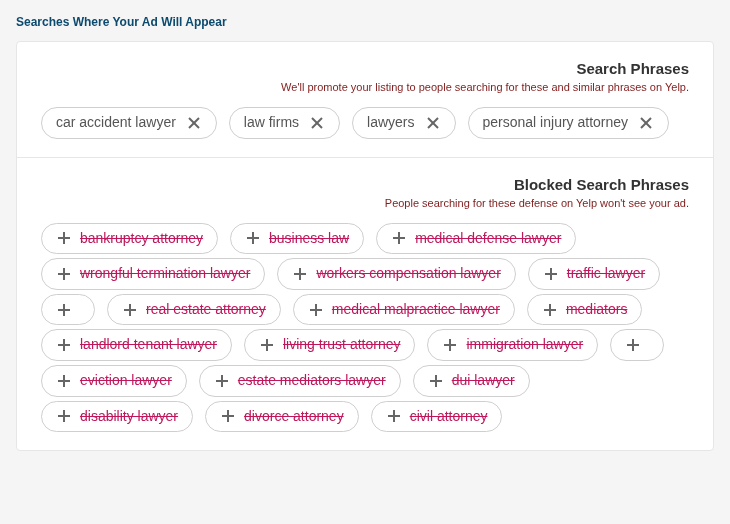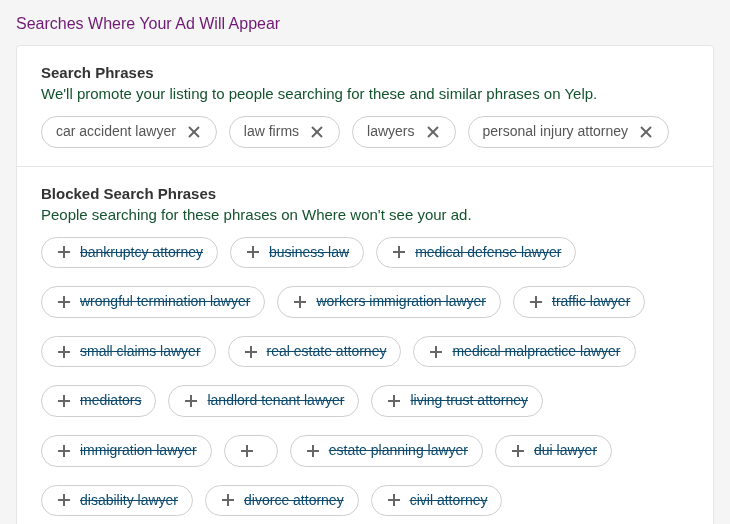--- a/index.html
+++ b/index.html
@@ -11,71 +11,72 @@
       font-family: -apple-system, BlinkMacSystemFont, "Segoe UI", Helvetica, Arial, sans-serif;
       background: #f5f5f5;
       width: 730px;
       height: 524px;
       overflow: hidden;
     }
     .outer {
       padding: 0;
     }
     .page-title {
-      font-size: 16px;
-      font-weight: 400;
-      color: #701a75;
+      font-size: 12px;
+      font-weight: 700;
+      color: #0c4a6e;
       padding: 15px 16px 12px 16px;
     }
     .card {
       background: #fff;
       border: 1px solid #e6e6e6;
       border-radius: 4px;
       margin: 0 16px 16px 16px;
       padding: 0;
     }
     .section {
       padding: 18px 24px 18px 24px;
+      text-align: right;
     }
     .section.divider {
       border-top: 1px solid #e6e6e6;
     }
     .section-title {
       font-size: 15px;
       font-weight: 700;
       color: #333;
       margin-bottom: 4px;
     }
     .section-desc {
-      font-size: 15px;
-      color: #14532d;
+      font-size: 11px;
+      color: #7f1d1d;
       margin-bottom: 14px;
     }
     .chips {
       display: flex;
       flex-wrap: wrap;
-      gap: 18px 12px;
+      gap: 4px 12px;
     }
     .chip {
       display: inline-flex;
       align-items: center;
       border: 1px solid #cfcfcf;
       border-radius: 999px;
       padding: 5px 14px;
       font-size: 14px;
       color: #555;
       background: #fff;
       line-height: 1.4;
     }
     .chip .label {
       color: #555;
     }
     .chip.blocked .label {
       text-decoration: line-through;
-      color: #0c4a6e;
+      color: #be185d;
     }
     .chip .icon {
       display: inline-flex;
       align-items: center;
       justify-content: center;
       width: 16px;
       height: 16px;
       color: #666;
     }
     .chip .icon.left {
@@ -138,21 +139,21 @@
                 <line x1="1" y1="1" x2="11" y2="11"></line>
                 <line x1="11" y1="1" x2="1" y2="11"></line>
               </svg>
             </span>
           </div>
         </div>
     </div>
 
     <div class="section divider">
       <div class="section-title">Blocked Search Phrases</div>
-      <div class="section-desc">People searching for these phrases on Where won't see your ad.</div>
+      <div class="section-desc">People searching for these defense on Yelp won't see your ad.</div>
       <div class="chips" id="blocked-chips">
           <div class="chip blocked">
             <span class="icon left">
               <svg viewBox="0 0 12 12">
                 <line x1="6" y1="0" x2="6" y2="12"></line>
                 <line x1="0" y1="6" x2="12" y2="6"></line>
               </svg>
             </span>
             <span class="label">bankruptcy attorney</span>
           </div>
@@ -183,39 +184,38 @@
             </span>
             <span class="label">wrongful termination lawyer</span>
           </div>
           <div class="chip blocked">
             <span class="icon left">
               <svg viewBox="0 0 12 12">
                 <line x1="6" y1="0" x2="6" y2="12"></line>
                 <line x1="0" y1="6" x2="12" y2="6"></line>
               </svg>
             </span>
-            <span class="label">workers immigration lawyer</span>
+            <span class="label">workers compensation lawyer</span>
           </div>
           <div class="chip blocked">
             <span class="icon left">
               <svg viewBox="0 0 12 12">
                 <line x1="6" y1="0" x2="6" y2="12"></line>
                 <line x1="0" y1="6" x2="12" y2="6"></line>
               </svg>
             </span>
             <span class="label">traffic lawyer</span>
           </div>
           <div class="chip blocked">
             <span class="icon left">
               <svg viewBox="0 0 12 12">
                 <line x1="6" y1="0" x2="6" y2="12"></line>
                 <line x1="0" y1="6" x2="12" y2="6"></line>
               </svg>
             </span>
-            <span class="label">small claims lawyer</span>
           </div>
           <div class="chip blocked">
             <span class="icon left">
               <svg viewBox="0 0 12 12">
                 <line x1="6" y1="0" x2="6" y2="12"></line>
                 <line x1="0" y1="6" x2="12" y2="6"></line>
               </svg>
             </span>
             <span class="label">real estate attorney</span>
           </div>
@@ -272,21 +272,30 @@
               </svg>
             </span>
           </div>
           <div class="chip blocked">
             <span class="icon left">
               <svg viewBox="0 0 12 12">
                 <line x1="6" y1="0" x2="6" y2="12"></line>
                 <line x1="0" y1="6" x2="12" y2="6"></line>
               </svg>
             </span>
-            <span class="label">estate planning lawyer</span>
+            <span class="label">eviction lawyer</span>
+          </div>
+          <div class="chip blocked">
+            <span class="icon left">
+              <svg viewBox="0 0 12 12">
+                <line x1="6" y1="0" x2="6" y2="12"></line>
+                <line x1="0" y1="6" x2="12" y2="6"></line>
+              </svg>
+            </span>
+            <span class="label">estate mediators lawyer</span>
           </div>
           <div class="chip blocked">
             <span class="icon left">
               <svg viewBox="0 0 12 12">
                 <line x1="6" y1="0" x2="6" y2="12"></line>
                 <line x1="0" y1="6" x2="12" y2="6"></line>
               </svg>
             </span>
             <span class="label">dui lawyer</span>
           </div>

